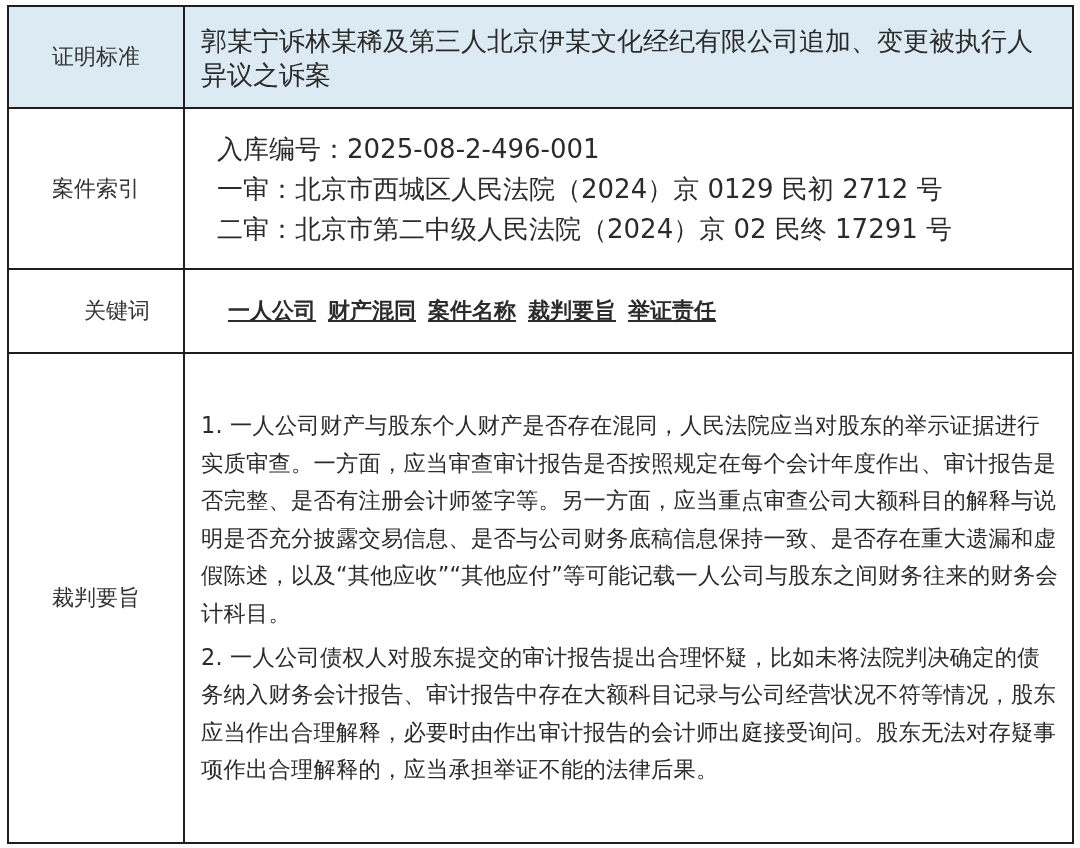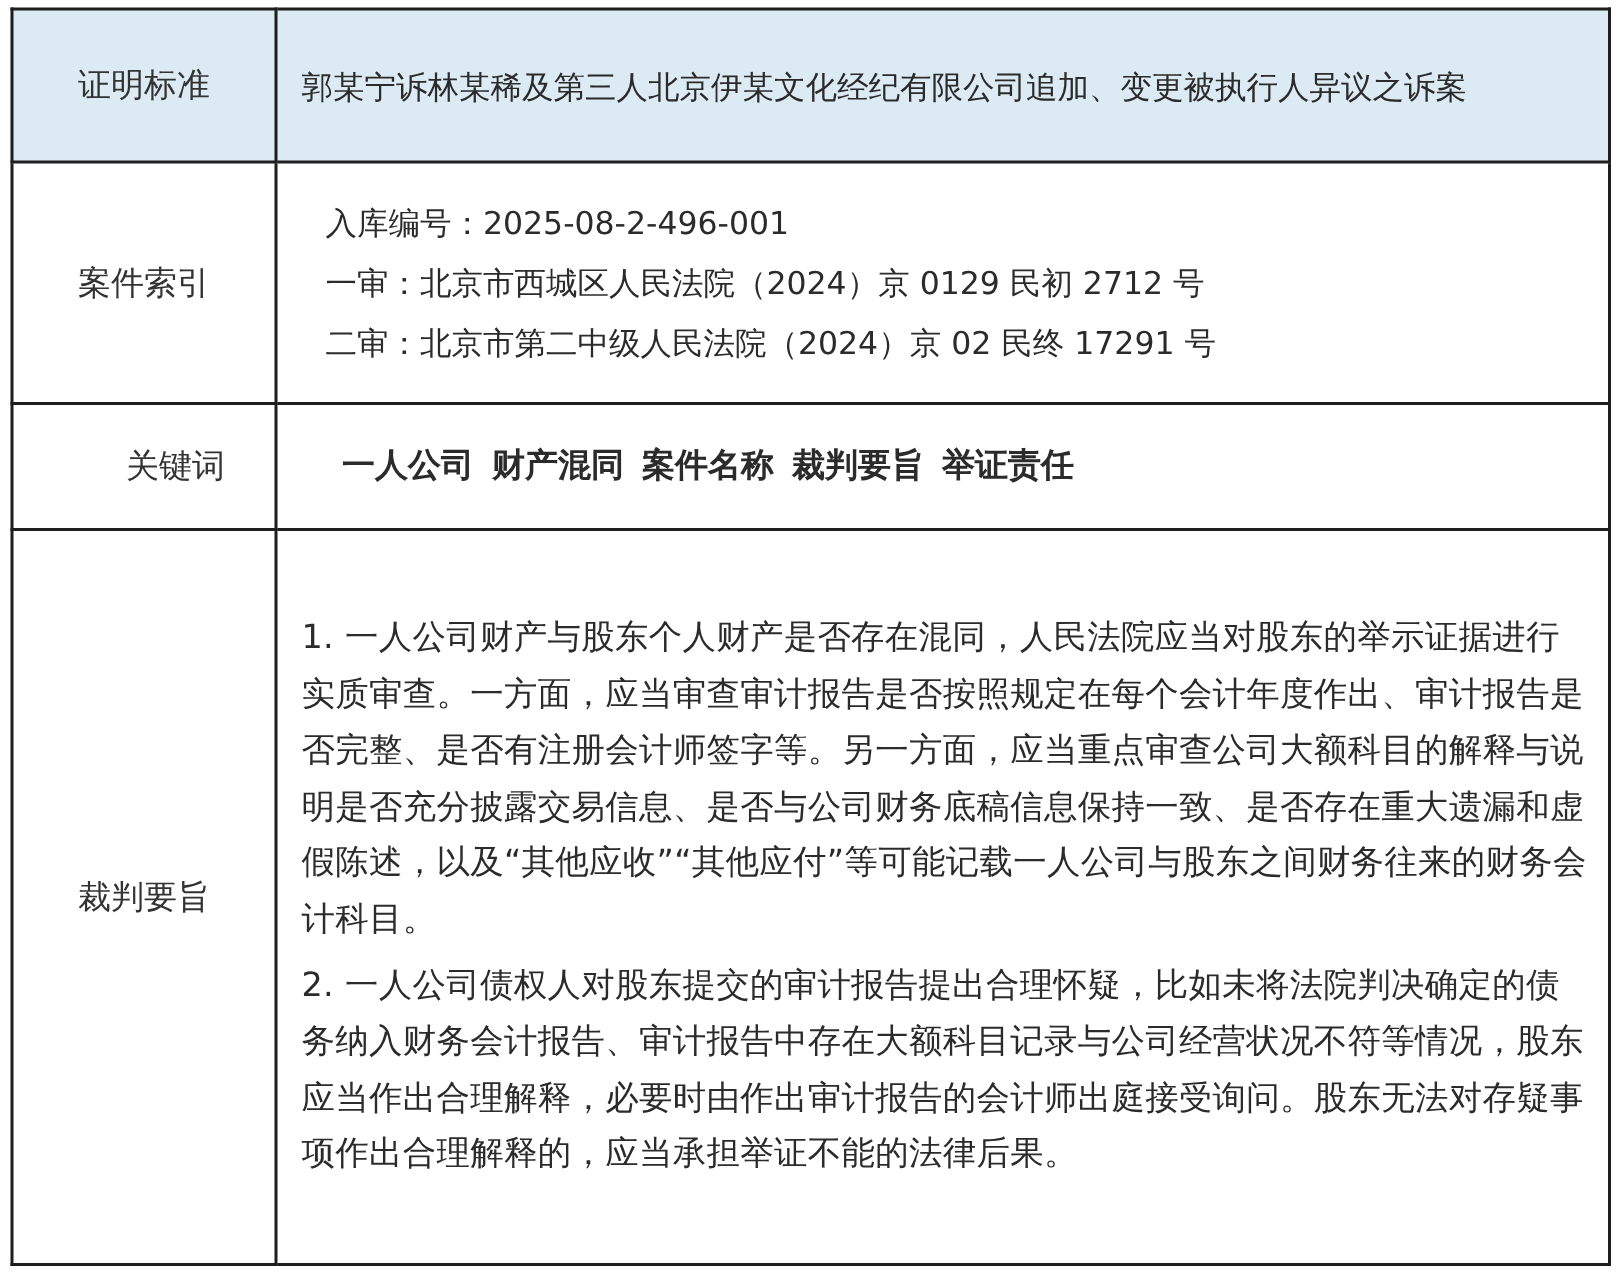--- a/index.html
+++ b/index.html
@@ -4,28 +4,28 @@
 <style>
   html, body { margin: 0; padding: 0; background: #ffffff; }
   body { width: 1080px; height: 848px; position: relative; overflow: hidden;
          font-family: "DejaVu Sans", "Liberation Sans", sans-serif; color: #2b2b2b; }
   table.case {
     position: absolute; left: 7px; top: 5px; width: 1067px;
     border-collapse: collapse; table-layout: fixed;
   }
   table.case td { border: 2px solid #1e1e1e; vertical-align: middle; }
   td.label { width: 172px; text-align: center; font-size: 22px; color: #333; }
-  td.content { padding: 0 14px 0 16px; font-size: 21px; line-height: 34px; }
+  td.content { padding: 0 14px 0 16px; font-size: 26px; line-height: 34px; }
   tr.r-name td { background: #dceaf3; height: 98px; }
   tr.r-name td.content { line-height: 34px; padding-top: 2px; }
   tr.r-index td { height: 157px; }
   tr.r-index .line { line-height: 38px; margin: 2px 16px; white-space: nowrap; }
   tr.r-kw td { height: 80px; padding-left: 43px; }
   tr.r-kw td.content { font-weight: bold; font-size: 22px; }
-  tr.r-kw .kw { margin-right: 12px; }
+  tr.r-kw .kw { margin-right: 12px; text-decoration: underline; }
   tr.r-gist td { height: 486px; }
   tr.r-gist td.content { font-size: 22.3px; line-height: 37.4px; letter-spacing: 0.2px; }
   tr.r-gist p { margin: 0; padding: 2px 0; }
   tr.r-gist p + p { margin-top: 3px; }
 </style>
 </head>
 <body>
 
 <table class="case">
   <tbody>

